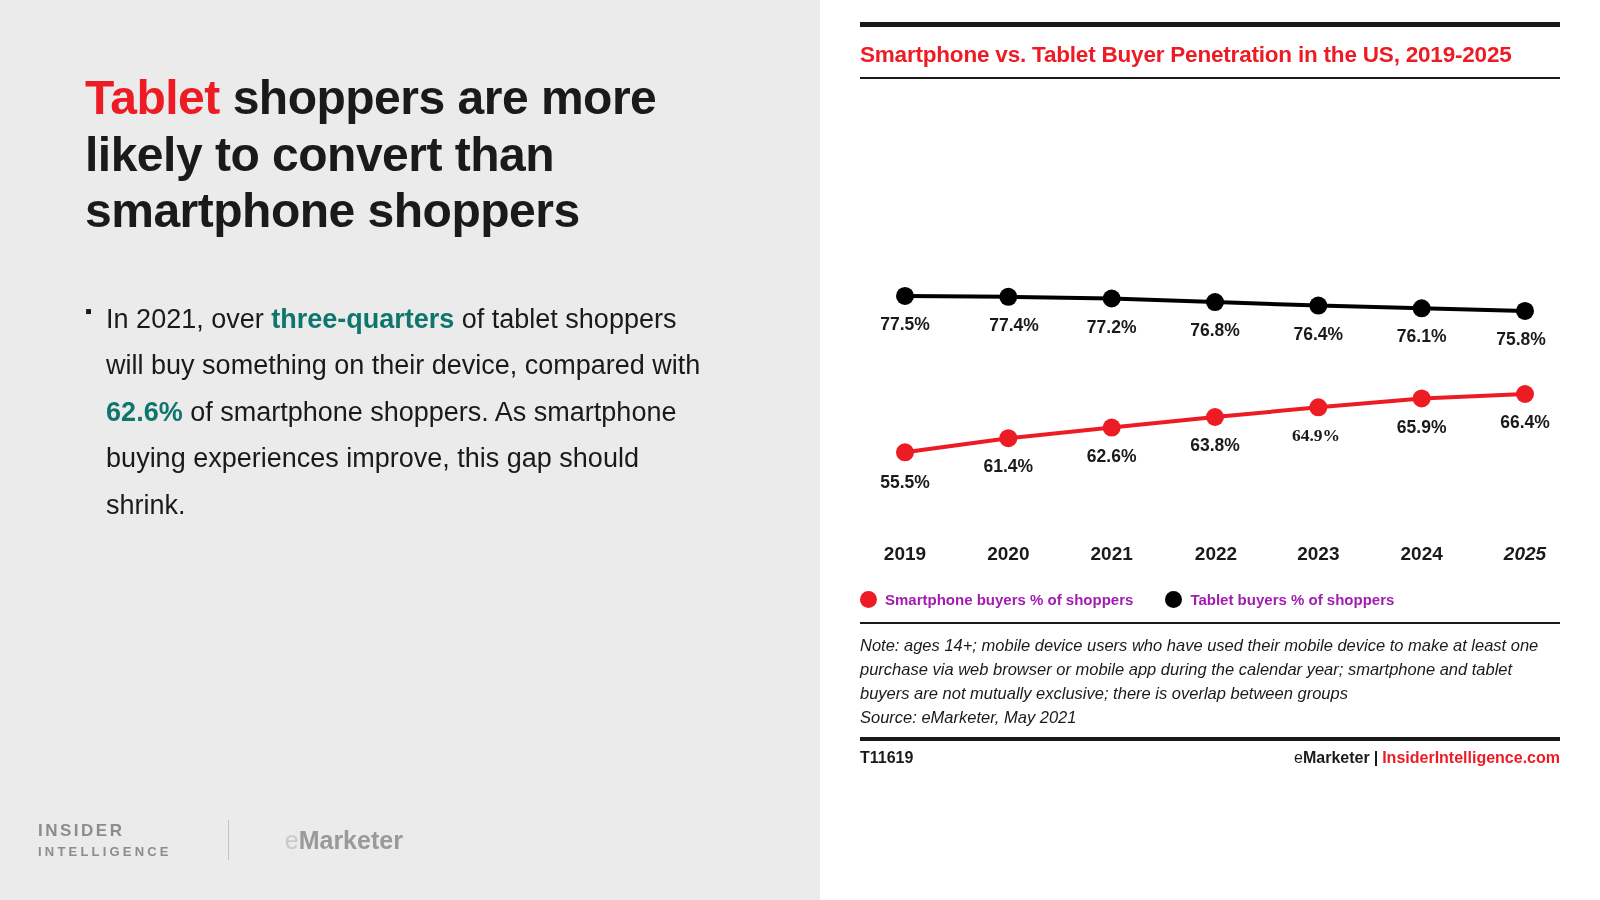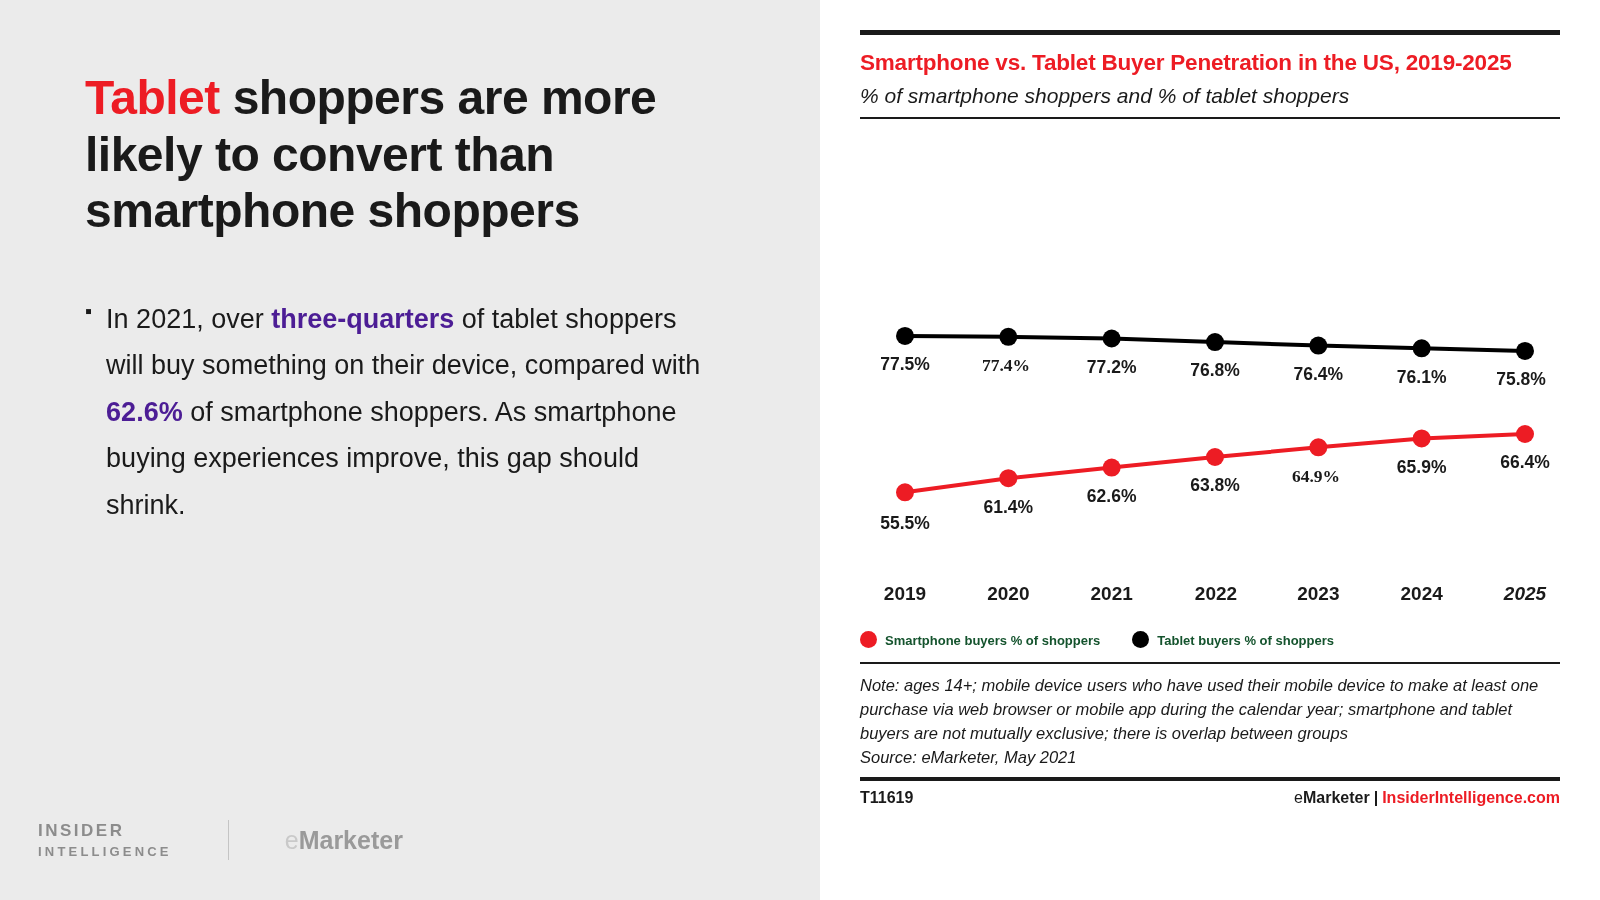--- a/index.html
+++ b/index.html
@@ -47,21 +47,21 @@
     line-height: 1.55;
     margin-right: 14px;
     flex: 0 0 auto;
   }
   .bullet-text {
     font-size: 27px;
     line-height: 1.72;
     color: #1a1a1a;
   }
   .bullet-text .b-accent {
-    color: #4c1d95;
+    color: #0f766e;
     font-weight: bold;
   }
   
   .logo-row {
     position: absolute;
     left: 38px;
     bottom: 38px;
     display: flex;
     align-items: center;
     gap: 30px;
@@ -87,21 +87,21 @@
   .logo-emarketer .em-e { color: #c9c9c9; }
   .logo-emarketer .em-m { font-weight: bold; }
 
   
   .right-panel {
     position: relative;
     width: 780px;
     height: 796px;
     background: #ffffff;
     box-sizing: border-box;
-    padding: 12px 40px 0 40px;
+    padding: 4px 40px 0 40px;
   }
   .rule-top {
     height: 5px;
     background: #1a1a1a;
     margin-top: 18px;
   }
   .chart-title {
     color: #ed1c24;
     font-size: 22.5px;
     font-weight: bold;
@@ -153,23 +153,23 @@
   }
   .legend {
     display: flex;
     align-items: center;
     margin-top: 14px;
     gap: 12px;
   }
   .legend-item {
     display: flex;
     align-items: flex-end;
-    font-size: 13px;
-    font-weight: bold;
-    color: #14532d;
+    font-size: 15px;
+    font-weight: bold;
+    color: #a21caf;
     margin-right: 20px;
   }
   .legend-dot {
     width: 17px;
     height: 17px;
     border-radius: 50%;
     margin-right: 8px;
   }
   .rule-legend {
     height: 2px;
@@ -233,21 +233,20 @@
       <div class="logo-divider"></div>
       <div class="logo-emarketer">
         <span class="em-e">e</span><span class="em-m">Marketer</span>
       </div>
     </div>
   </div>
 
   <div class="right-panel">
     <div class="rule-top"></div>
     <div class="chart-title">Smartphone vs. Tablet Buyer Penetration in the US, 2019-2025</div>
-    <div class="chart-subtitle">% of smartphone shoppers and % of tablet shoppers</div>
     <div class="rule-sub"></div>
 
     <div class="plot" id="plot">
       <svg id="chart-svg" width="700" height="460">
           <path d="M45 369.3 L148.33333333333331 355.2 L251.66666666666666 344.6 L355 334.0 L458.3333333333333 324.3 L561.6666666666667 315.4 L665 311.0" fill="none" stroke="#ed1c24" stroke-width="4"></path>
           <circle cx="45" cy="369.3" r="9" fill="#ed1c24"></circle>
           <circle cx="148.33333333333331" cy="355.2" r="9" fill="#ed1c24"></circle>
           <circle cx="251.66666666666666" cy="344.6" r="9" fill="#ed1c24"></circle>
           <circle cx="355" cy="334.0" r="9" fill="#ed1c24"></circle>
           <circle cx="458.3333333333333" cy="324.3" r="9" fill="#ed1c24"></circle>
@@ -263,21 +262,21 @@
           <circle cx="665" cy="227.9" r="9" fill="#000000"></circle>
         </svg>
     <div class="pt-label" style="left: 45px; top: 389.348px;">55.5%</div>
         <div class="pt-label" style="left: 148.333px; top: 373.204px;">61.4%</div>
         <div class="pt-label" style="left: 251.667px; top: 362.597px;">62.6%</div>
         <div class="pt-label" style="left: 355px; top: 351.989px;">63.8%</div>
         <div class="pt-label" style="left: 456px; top: 342.265px; font-family: Liberation Serif, serif;">64.9%</div>
         <div class="pt-label" style="left: 561.667px; top: 333.425px;">65.9%</div>
         <div class="pt-label" style="left: 665px; top: 329.006px;">66.4%</div>
         <div class="pt-label" style="left: 45px; top: 230.884px;">77.5%</div>
-        <div class="pt-label" style="left: 146px; top: 231.768px; font-family: Liberation Serif, serif;">77.4%</div>
+        <div class="pt-label" style="left: 154px; top: 231.768px;">77.4%</div>
         <div class="pt-label" style="left: 251.667px; top: 233.536px;">77.2%</div>
         <div class="pt-label" style="left: 355px; top: 237.072px;">76.8%</div>
         <div class="pt-label" style="left: 458.333px; top: 240.608px;">76.4%</div>
         <div class="pt-label" style="left: 561.667px; top: 243.26px; text-align: right;">76.1%</div>
         <div class="pt-label" style="left: 661px; top: 245.912px;">75.8%</div>
       </div>
 
     <div class="x-axis" id="x-axis">
         <div class="x-tick" style="left: 45px;">2019</div>
         <div class="x-tick" style="left: 148.333px;">2020</div>

